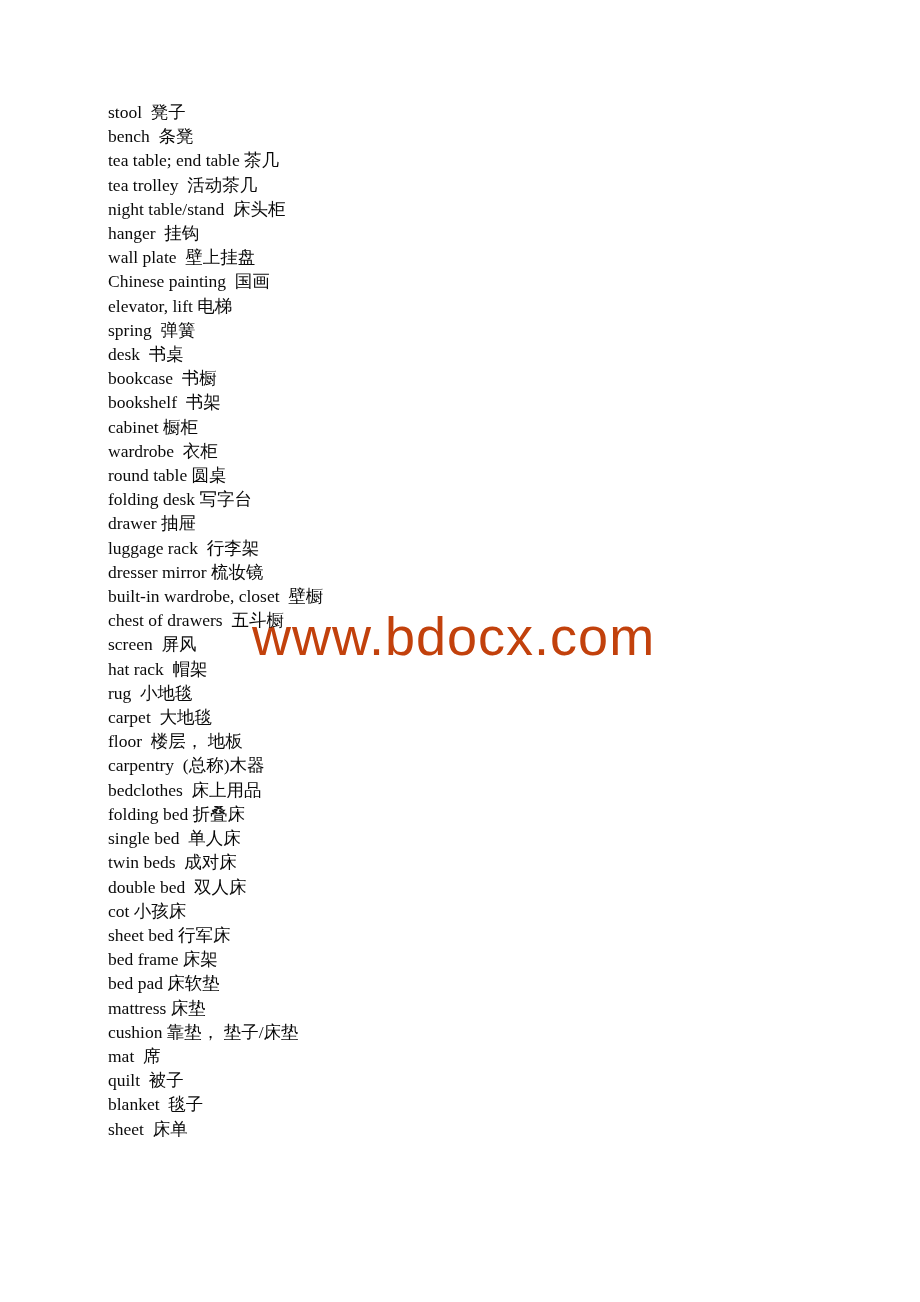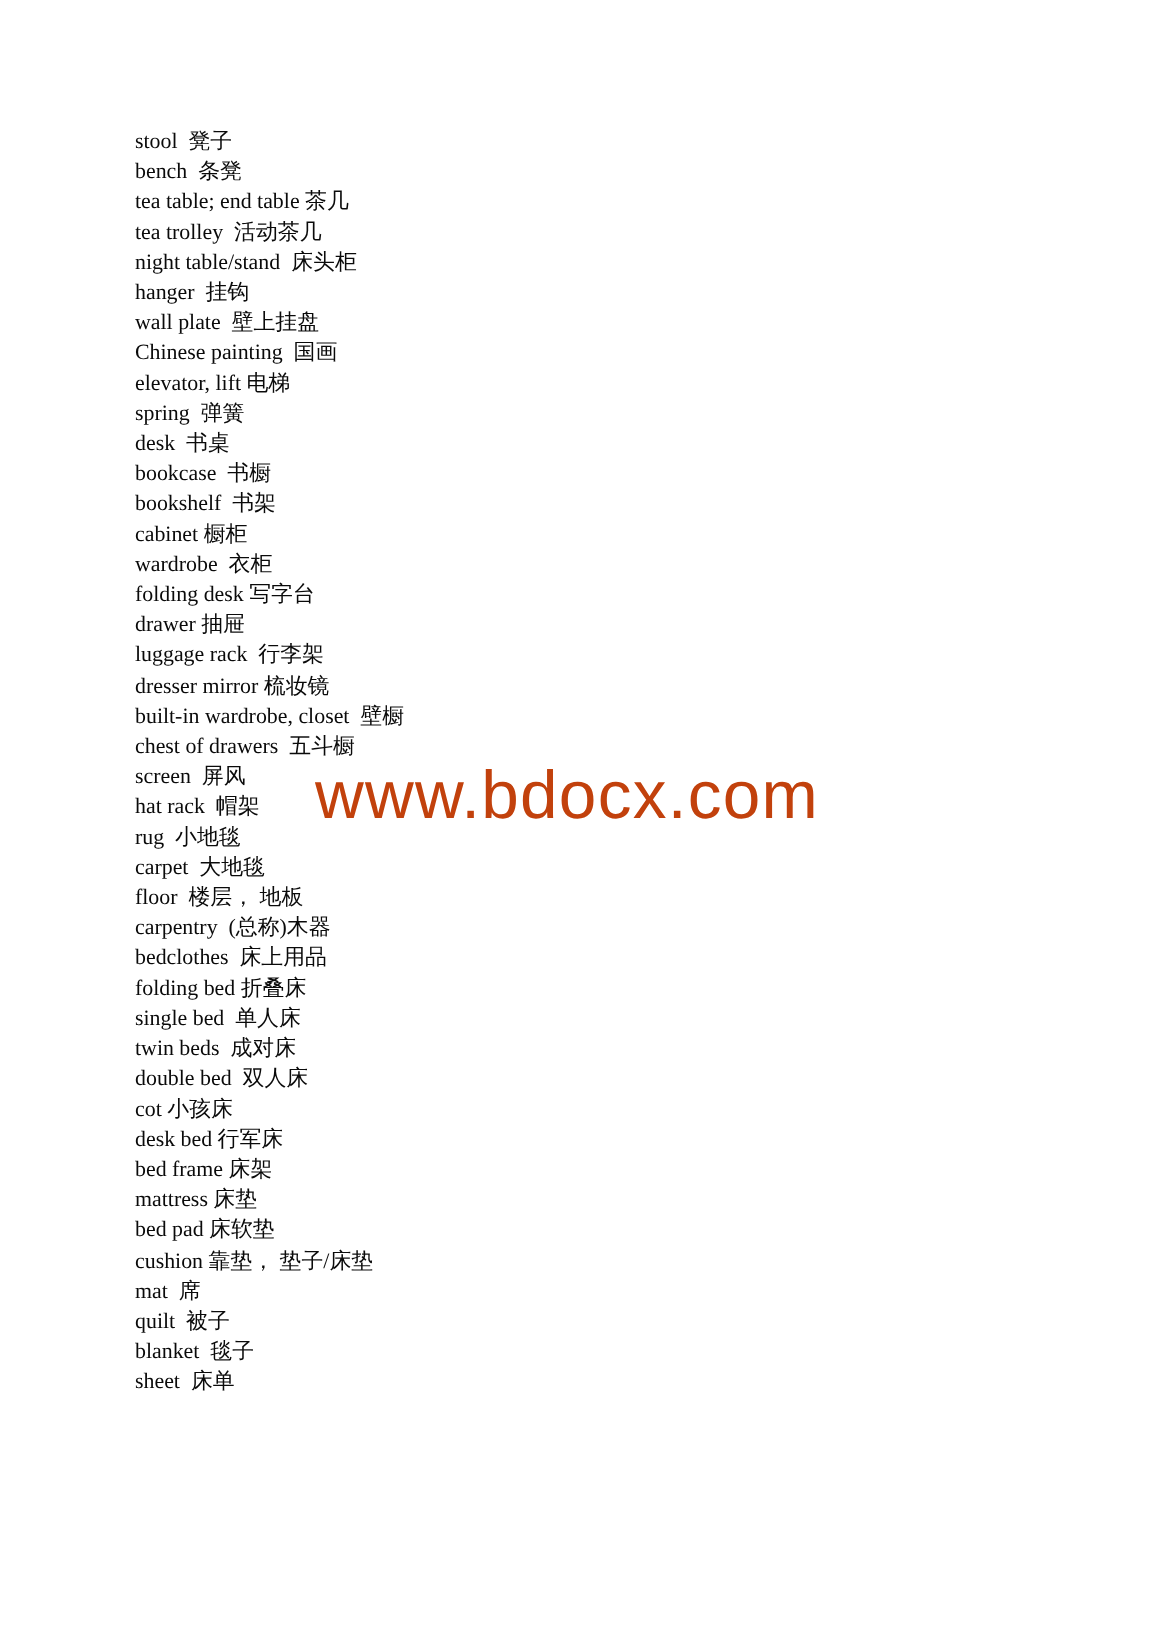--- a/index.html
+++ b/index.html
@@ -78,42 +78,43 @@
       <div class="vocab-line">hanger  挂钩</div>
       <div class="vocab-line">wall plate  壁上挂盘</div>
       <div class="vocab-line">Chinese painting  国画</div>
       <div class="vocab-line">elevator, lift 电梯</div>
       <div class="vocab-line">spring  弹簧</div>
       <div class="vocab-line">desk  书桌</div>
       <div class="vocab-line">bookcase  书橱</div>
       <div class="vocab-line">bookshelf  书架</div>
       <div class="vocab-line">cabinet 橱柜</div>
       <div class="vocab-line">wardrobe  衣柜</div>
+      <div class="vocab-line">round table 圆桌</div>
       <div class="vocab-line">folding desk 写字台</div>
       <div class="vocab-line">drawer 抽屉</div>
       <div class="vocab-line">luggage rack  行李架</div>
       <div class="vocab-line">dresser mirror 梳妆镜</div>
       <div class="vocab-line">built-in wardrobe, closet  壁橱</div>
       <div class="vocab-line">chest of drawers  五斗橱</div>
       <div class="vocab-line">screen  屏风</div>
       <div class="vocab-line">hat rack  帽架</div>
       <div class="vocab-line">rug  小地毯</div>
       <div class="vocab-line">carpet  大地毯</div>
       <div class="vocab-line">floor  楼层， 地板</div>
       <div class="vocab-line">carpentry  (总称)木器</div>
       <div class="vocab-line">bedclothes  床上用品</div>
       <div class="vocab-line">folding bed 折叠床</div>
       <div class="vocab-line">single bed  单人床</div>
       <div class="vocab-line">twin beds  成对床</div>
       <div class="vocab-line">double bed  双人床</div>
       <div class="vocab-line">cot 小孩床</div>
-      <div class="vocab-line">desk bed 行军床</div>
+      <div class="vocab-line">sheet bed 行军床</div>
       <div class="vocab-line">bed frame 床架</div>
+      <div class="vocab-line">bed pad 床软垫</div>
       <div class="vocab-line">mattress 床垫</div>
-      <div class="vocab-line">bed pad 床软垫</div>
       <div class="vocab-line">cushion 靠垫， 垫子/床垫</div>
       <div class="vocab-line">mat  席</div>
       <div class="vocab-line">quilt  被子</div>
       <div class="vocab-line">blanket  毯子</div>
       <div class="vocab-line">sheet  床单</div>
     </div>
 
 </div>
 
 </body></html>

